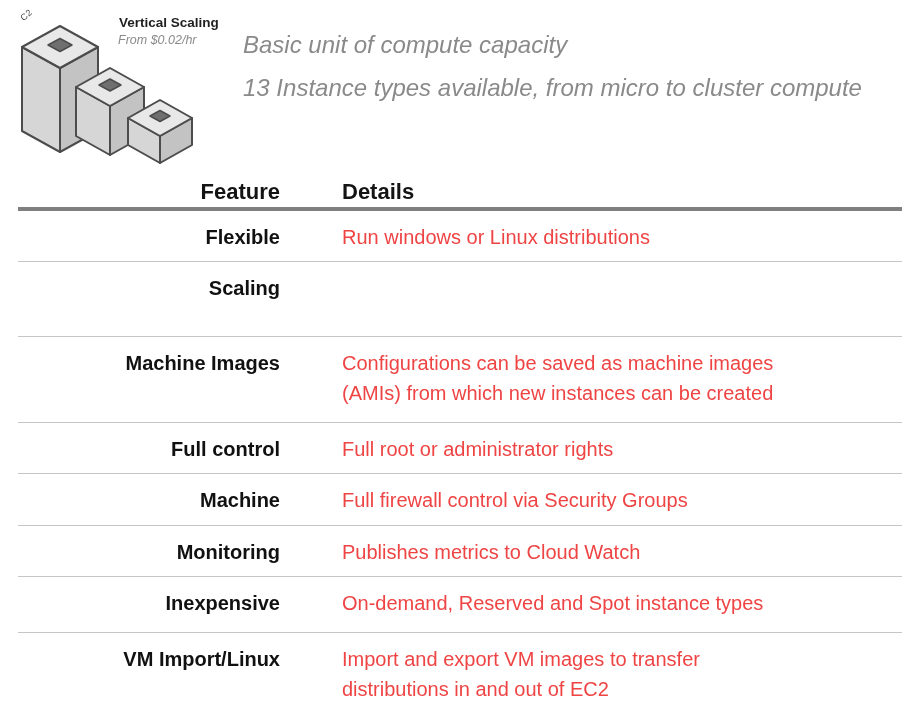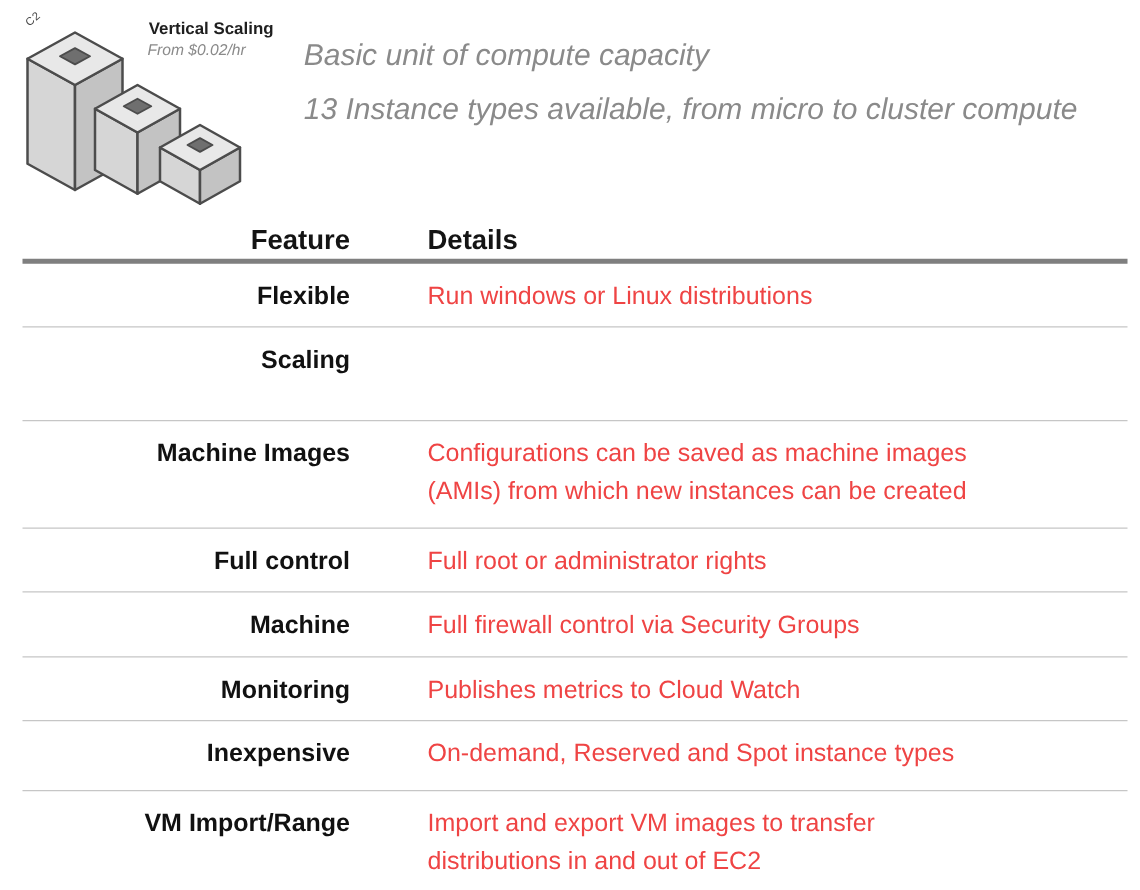--- a/index.html
+++ b/index.html
@@ -143,20 +143,20 @@
       </div>
       <div class="t-row">
         <div class="c-feature">Monitoring</div>
         <div class="c-details">Publishes metrics to Cloud Watch</div>
       </div>
       <div class="t-row">
         <div class="c-feature">Inexpensive</div>
         <div class="c-details">On-demand, Reserved and Spot instance types</div>
       </div>
       <div class="t-row">
-        <div class="c-feature">VM Import/Range</div>
+        <div class="c-feature">VM Import/Linux</div>
         <div class="c-details">Import and export VM images to transfer
 distributions in and out of EC2</div>
       </div>
     </div>
   </div>
 
 </div>
 
 </body></html>

